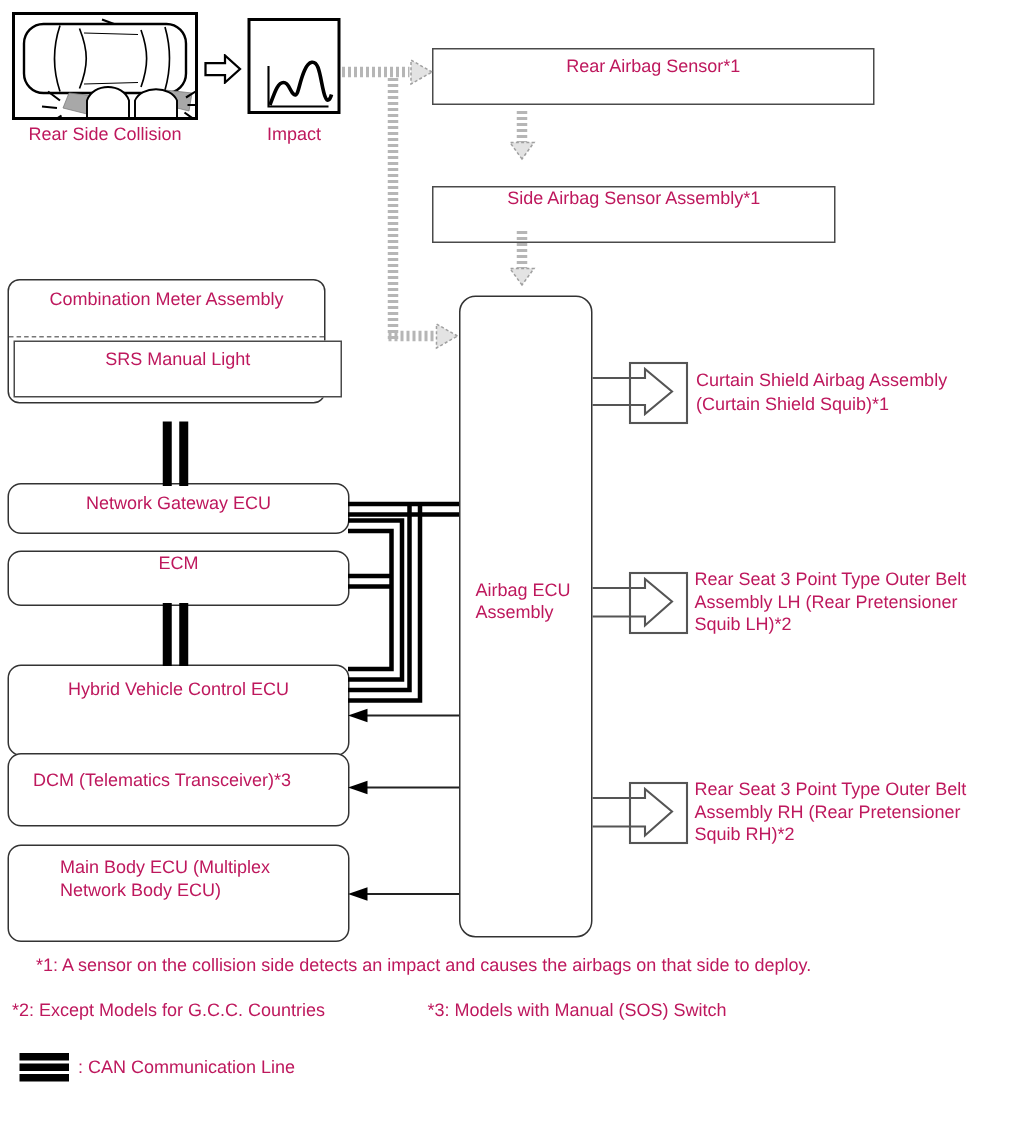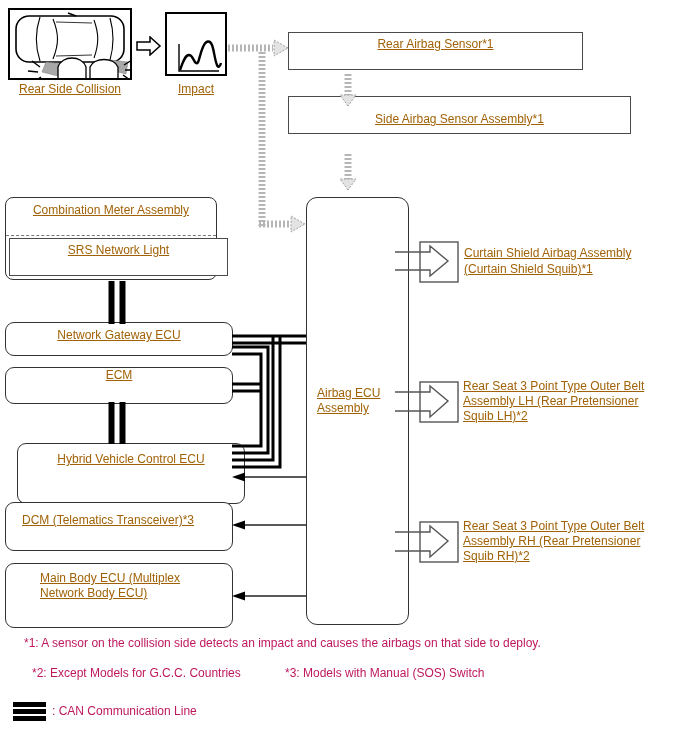--- a/index.html
+++ b/index.html
@@ -1,21 +1,21 @@
 <!DOCTYPE html>
 <html><head>
 <meta charset="utf-8">
 <style>
   html,body{margin:0;padding:0;background:#fff;}
   .canvas{
     position:relative;width:688px;height:755px;background:#fff;
     font-family:"Liberation Sans","DejaVu Sans",sans-serif;color:#111;
     overflow:hidden;
   }
-  .lbl{font-size:12px;line-height:15px;color:#a16207;text-decoration:underline;}
+  .lbl{font-size:12px;line-height:15px;color:#be185d;}
   .abs{position:absolute;}
   .box{position:absolute;background:#fff;box-sizing:border-box;}
   .sq{border:1.5px solid #4a4a4a;}
   .rnd{border:1.3px solid #333;border-radius:9px;}
   .ctr{text-align:center;}
   .overlay{position:absolute;left:0;top:0;z-index:6;pointer-events:none;}
   .boxlayer{position:absolute;left:0;top:0;width:688px;height:755px;z-index:2;}
   .legend-bars{position:absolute;left:13px;top:702px;width:33px;}
   .legend-bars div{height:5px;background:#000;margin-bottom:2px;}
   .note{position:absolute;font-size:12px;color:#be185d;white-space:nowrap;}
@@ -56,50 +56,50 @@
       <svg width="58" height="60" viewBox="0 0 58 60">
         <path d="M12,30 V57 H52" fill="none" stroke="#000" stroke-width="1.4"></path>
         <path d="M13,56 C16,48 18,41 22,41 C26,41 26,47 29,49 C32,51 32,42 36,33 C39,26 43,26 45,31 C47,36 48,47 50,51 C51,54 53,53 54,49" fill="none" stroke="#000" stroke-width="2.4"></path>
       </svg>
     </div>
     <div class="abs lbl ctr" style="left:165px;top:82px;width:62px;">Impact</div>
 
     <div class="box sq lbl ctr" style="left:288px;top:32px;width:295px;height:38px;padding-top:4px;">
       <span>Rear Airbag Sensor*1</span>
     </div>
-    <div class="box sq lbl ctr" style="left:288px;top:96px;width:343px;height:38px;padding-top:15px;">
+    <div class="box sq lbl ctr" style="left:288px;top:124px;width:269px;height:38px;padding-top:0;">
       <span>Side Airbag Sensor Assembly*1</span>
     </div>
 
-    <div class="box rnd" style="left:5px;top:197px;width:212px;height:83px;border-radius:8px;">
+    <div class="box rnd" style="left:5px;top:186px;width:212px;height:83px;border-radius:8px;">
       <div class="lbl ctr" style="padding-top:5px;">Combination Meter Assembly</div>
       <div style="position:absolute;left:0;top:37px;width:100%;border-top:1.5px dashed #777;"></div>
       <div class="box sq lbl ctr" style="left:3px;top:40px;width:219px;height:38px;padding-top:4px;border-width:1px;">
-        <span>SRS Network Light</span>
+        <span>SRS Manual Light</span>
       </div>
     </div>
 
     <div class="box rnd lbl ctr" style="left:5px;top:322px;width:228px;height:34px;padding-top:5px;">
       <span>Network Gateway ECU</span>
     </div>
     <div class="box rnd lbl ctr" style="left:5px;top:367px;width:228px;height:37px;padding-top:0;">
       <span>ECM</span>
     </div>
-    <div class="box rnd lbl ctr" style="left:17px;top:443px;width:228px;height:61px;padding-top:8px;">
+    <div class="box rnd lbl ctr" style="left:5px;top:443px;width:228px;height:61px;padding-top:8px;">
       <span>Hybrid Vehicle Control ECU</span>
     </div>
     <div class="box rnd lbl" style="left:5px;top:502px;width:228px;height:49px;padding:10px 0 0 16px;">
       <span>DCM (Telematics Transceiver)*3</span>
     </div>
     <div class="box rnd lbl" style="left:5px;top:563px;width:228px;height:65px;padding:7px 0 0 34px;">
       <div>Main Body ECU (Multiplex</div>
       <div>Network Body ECU)</div>
     </div>
 
-    <div class="box rnd" style="left:306px;top:197px;width:103px;height:428px;border-radius:11px;">
+    <div class="box rnd" style="left:306px;top:197px;width:89px;height:428px;border-radius:11px;">
       <div class="lbl" style="position:absolute;left:10px;top:188px;">
         <div>Airbag ECU</div>
         <div>Assembly</div>
       </div>
     </div>
 
     <div class="abs lbl" style="left:464px;top:245px;line-height:16px;">
       <div>Curtain Shield Airbag Assembly</div>
       <div>(Curtain Shield Squib)*1</div>
     </div>
@@ -108,21 +108,21 @@
       <div>Assembly LH (Rear Pretensioner</div>
       <div>Squib LH)*2</div>
     </div>
     <div class="abs lbl" style="left:463px;top:519px;">
       <div>Rear Seat 3 Point Type Outer Belt</div>
       <div>Assembly RH (Rear Pretensioner</div>
       <div>Squib RH)*2</div>
     </div>
 
     <div class="note" style="left:24px;top:636px;">*1: A sensor on the collision side detects an impact and causes the airbags on that side to deploy.</div>
-    <div class="note" style="left:32px;top:666px;">*2: Except Models for G.C.C. Countries</div>
+    <div class="note" style="left:8px;top:666px;">*2: Except Models for G.C.C. Countries</div>
     <div class="note" style="left:285px;top:666px;">*3: Models with Manual (SOS) Switch</div>
 
     <div class="legend-bars">
       <div></div>
         <div></div>
         <div></div>
     </div>
     <div class="note" style="left:52px;top:704px;text-align:right;">: CAN Communication Line</div>
   </div>
 

